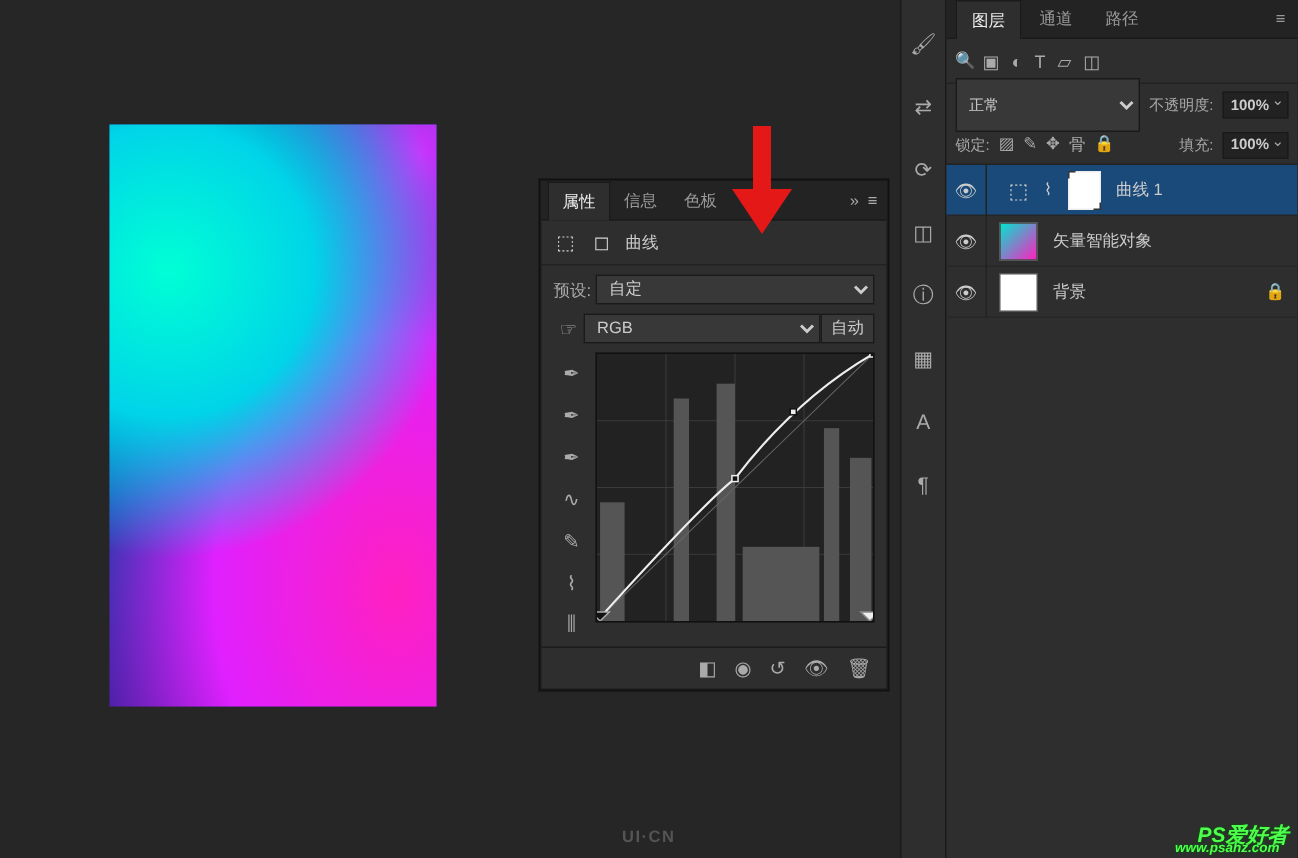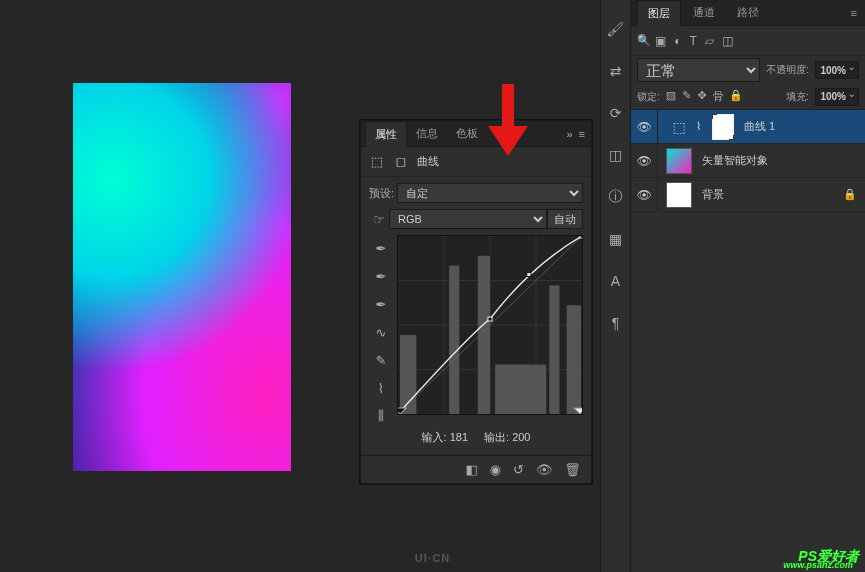--- a/index.html
+++ b/index.html
@@ -17,21 +17,21 @@
     .ptab.active { background: #2e2e2e; color: #eee; border-top: 1px solid #1a1a1a; border-left: 1px solid #1a1a1a; border-right: 1px solid #1a1a1a; }
     .panel-menu { margin-left: auto; padding: 0 8px; color: #999; cursor: pointer; }
     
     .filter-row { display: flex; align-items: center; height: 30px; padding: 0 6px; gap: 4px; border-bottom: 1px solid #222; }
     .search-icon { width: 14px; height: 14px; color: #aaa; }
     .filter-select { flex: 1; background: #383838; border: 1px solid #1a1a1a; color: #ccc; height: 20px; font-size: 11px; padding: 0 4px; }
     .filter-icons { display: flex; gap: 8px; color: #aaa; font-size: 12px; }
     .filter-icons span { cursor: pointer; }
     
     .blend-row { display: flex; align-items: center; height: 28px; padding: 0 6px; gap: 6px; }
-    .blend-select { flex: 1; background: #383838; border: 1px solid #1a1a1a; color: #ccc; height: 24px; font-size: 15px; padding: 0 4px; }
+    .blend-select { flex: 1; background: #383838; border: 1px solid #1a1a1a; color: #ccc; height: 36px; font-size: 10px; padding: 0 4px; }
     .opacity-lbl { color: #aaa; font-size: 10px; }
     .pct-input { width: 44px; background: #222; border: 1px solid #1a1a1a; color: #ccc; height: 18px; font-size: 10px; text-align: right; padding-right: 12px; position: relative; font-weight: bold; }
     .pct-wrap { position: relative; }
     .pct-wrap::after { content: "⌄"; position: absolute; right: 3px; top: 0; color: #aaa; font-size: 10px; }
     
     .lock-row { display: flex; align-items: center; height: 26px; padding: 0 6px; gap: 6px; border-bottom: 1px solid #222; }
     .lock-icons { display: flex; gap: 6px; color: #aaa; font-size: 11px; }
     
     .layers-list { padding: 0; }
     .layer-row { display: flex; align-items: center; height: 34px; border-bottom: 1px solid #262626; padding: 0 4px; gap: 4px; cursor: pointer; }
@@ -239,24 +239,20 @@
           <rect x="88" y="82" width="4" height="4" fill="#111" stroke="#eee"></rect>
           <rect x="126" y="37" width="4" height="4" fill="#eee" stroke="#111"></rect>
           <rect x="178" y="-2" width="4" height="4" fill="#111" stroke="#eee"></rect>
 
           <polygon points="2,180 8,174 -4,174" fill="#111" stroke="#aaa" transform="translate(0,0)"></polygon>
           <polygon points="178,180 184,174 172,174" fill="#eee" stroke="#888"></polygon>
         </svg>
       </div>
     </div>
 
-    <div class="io-row">
-      <span><span>输入:</span> <span>181</span></span>
-      <span><span>输出:</span> <span>200</span></span>
-    </div>
   </div>
 
   <div class="props-footer">
     <span>◧</span>
     <span>◉</span>
     <span>↺</span>
     <span>👁</span>
     <span>🗑</span>
   </div>
 </div>

